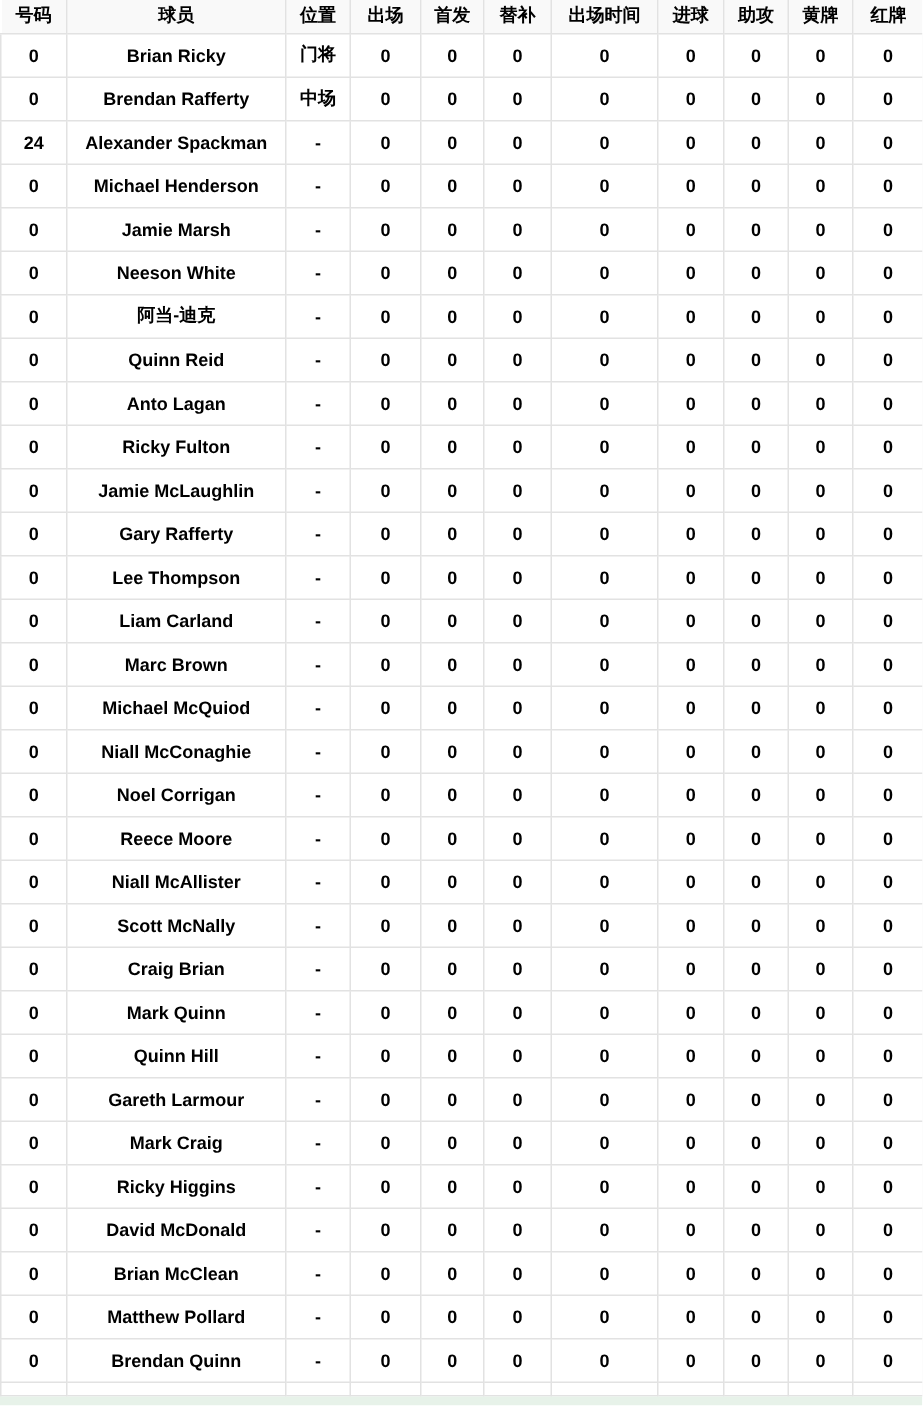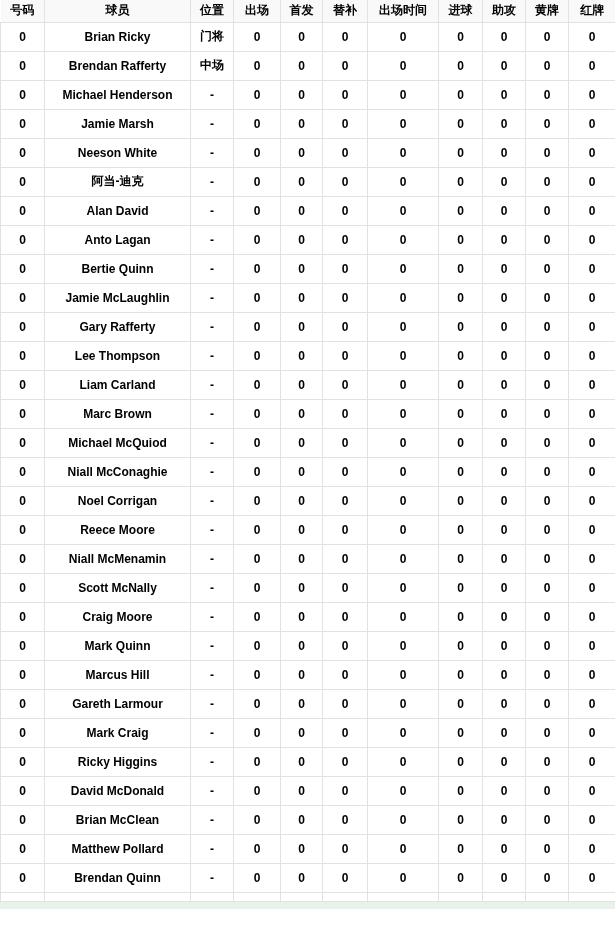--- a/index.html
+++ b/index.html
@@ -110,20 +110,33 @@
           <td>0</td>
           <td>0</td>
           <td>0</td>
           <td>0</td>
           <td>0</td>
           <td>0</td>
           <td>0</td>
           <td>0</td>
         </tr>
         <tr>
+          <td>24</td>
+          <td>Alexander Spackman</td>
+          <td>-</td>
+          <td>0</td>
+          <td>0</td>
+          <td>0</td>
+          <td>0</td>
+          <td>0</td>
+          <td>0</td>
+          <td>0</td>
+          <td>0</td>
+        </tr>
+        <tr>
           <td>0</td>
           <td>Michael Henderson</td>
           <td>-</td>
           <td>0</td>
           <td>0</td>
           <td>0</td>
           <td>0</td>
           <td>0</td>
           <td>0</td>
           <td>0</td>
@@ -163,21 +176,21 @@
           <td>0</td>
           <td>0</td>
           <td>0</td>
           <td>0</td>
           <td>0</td>
           <td>0</td>
           <td>0</td>
         </tr>
         <tr>
           <td>0</td>
-          <td>Alan David</td>
+          <td>Quinn Reid</td>
           <td>-</td>
           <td>0</td>
           <td>0</td>
           <td>0</td>
           <td>0</td>
           <td>0</td>
           <td>0</td>
           <td>0</td>
           <td>0</td>
         </tr>
@@ -189,21 +202,21 @@
           <td>0</td>
           <td>0</td>
           <td>0</td>
           <td>0</td>
           <td>0</td>
           <td>0</td>
           <td>0</td>
         </tr>
         <tr>
           <td>0</td>
-          <td>Bertie Quinn</td>
+          <td>Ricky Fulton</td>
           <td>-</td>
           <td>0</td>
           <td>0</td>
           <td>0</td>
           <td>0</td>
           <td>0</td>
           <td>0</td>
           <td>0</td>
           <td>0</td>
         </tr>
@@ -319,21 +332,21 @@
           <td>0</td>
           <td>0</td>
           <td>0</td>
           <td>0</td>
           <td>0</td>
           <td>0</td>
           <td>0</td>
         </tr>
         <tr>
           <td>0</td>
-          <td>Niall McMenamin</td>
+          <td>Niall McAllister</td>
           <td>-</td>
           <td>0</td>
           <td>0</td>
           <td>0</td>
           <td>0</td>
           <td>0</td>
           <td>0</td>
           <td>0</td>
           <td>0</td>
         </tr>
@@ -345,21 +358,21 @@
           <td>0</td>
           <td>0</td>
           <td>0</td>
           <td>0</td>
           <td>0</td>
           <td>0</td>
           <td>0</td>
         </tr>
         <tr>
           <td>0</td>
-          <td>Craig Moore</td>
+          <td>Craig Brian</td>
           <td>-</td>
           <td>0</td>
           <td>0</td>
           <td>0</td>
           <td>0</td>
           <td>0</td>
           <td>0</td>
           <td>0</td>
           <td>0</td>
         </tr>
@@ -371,21 +384,21 @@
           <td>0</td>
           <td>0</td>
           <td>0</td>
           <td>0</td>
           <td>0</td>
           <td>0</td>
           <td>0</td>
         </tr>
         <tr>
           <td>0</td>
-          <td>Marcus Hill</td>
+          <td>Quinn Hill</td>
           <td>-</td>
           <td>0</td>
           <td>0</td>
           <td>0</td>
           <td>0</td>
           <td>0</td>
           <td>0</td>
           <td>0</td>
           <td>0</td>
         </tr>

